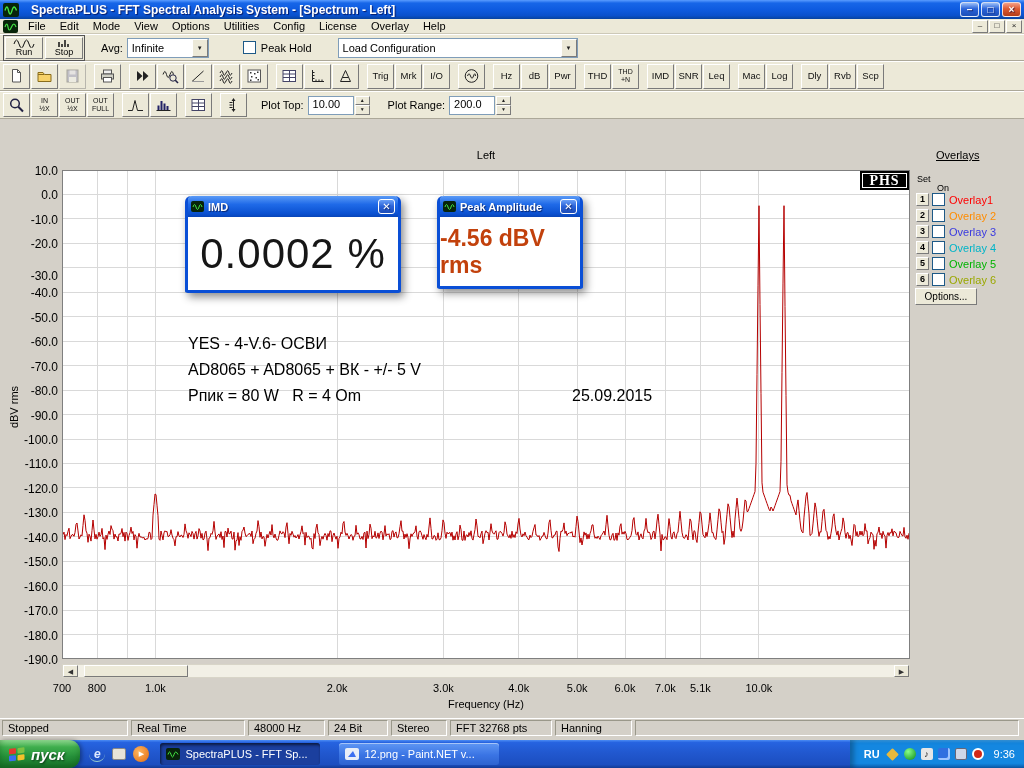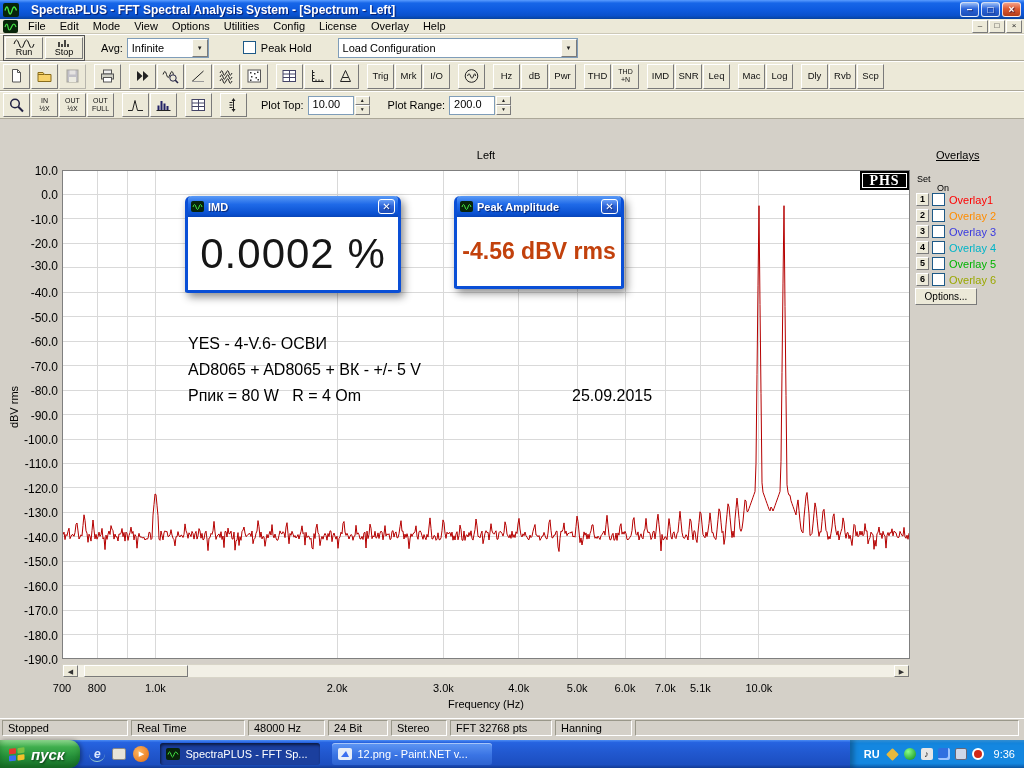--- a/index.html
+++ b/index.html
@@ -105,21 +105,21 @@
     background:linear-gradient(to bottom,#4b8cf5 0%,#2663e0 9%,#2158cf 45%,#1c4ec0 88%,#123a93 100%)}
   .startbtn{height:28px;display:flex;align-items:center;gap:5px;padding:0 16px 0 8px;border-radius:0 11px 11px 0;
     background:linear-gradient(to bottom,#8fd98f 0%,#3fae4d 25%,#25913a 60%,#25913a 60%,#1d7a30 100%);
     color:#fff;font-style:italic;font-weight:bold;font-size:15px;text-shadow:1px 1px 2px rgba(0,0,0,.55);
     box-shadow:inset 0 -4px 7px rgba(0,60,0,.35),2px 0 4px rgba(0,0,0,.35)}
   .qlaunch{display:flex;align-items:center;gap:6px;padding:0 9px}
   .qicon{width:16px;height:16px;display:flex;align-items:center;justify-content:center;font-size:12px}
   .qi-ie{color:#dfeaff;font-style:italic;font-weight:bold;border-bottom:1px solid #9cc;border-radius:50%}
   .qi-desktop{background:#e8e4d8;border:1px solid #888;width:14px;height:12px;border-radius:2px}
   .qi-mp{background:radial-gradient(circle at 35% 35%,#ffb55e,#e06a10);border-radius:50%;color:#fff;font-size:7px}
-  .taskbtns{display:flex;gap:12px;margin-left:2px}
+  .taskbtns{display:flex;gap:19px;margin-left:2px}
   .taskbtn{width:160px;height:22px;border-radius:3px;display:flex;align-items:center;gap:5px;padding:0 6px;
     color:#fff;font-size:11px;white-space:nowrap;overflow:hidden}
   .taskbtn.active{background:#1b3f9e;box-shadow:inset 1px 2px 3px rgba(0,0,0,.6)}
   .taskbtn.inactive{background:linear-gradient(to bottom,#63a?, #3a74e4);background:linear-gradient(to bottom,#5f97f4 0%,#3a74e4 55%,#2e63d0 100%);box-shadow:inset 0 1px 0 rgba(255,255,255,.45)}
   .ticon{width:14px;height:12px;flex:0 0 auto}
   .tray{margin-left:auto;height:28px;display:flex;align-items:center;gap:5px;padding:0 9px 0 14px;
     background:linear-gradient(to bottom,#3aa3f0 0%,#1487e0 11%,#1487e0 84%,#0d62b8 100%);
     box-shadow:inset 4px 0 5px rgba(0,0,0,.28)}
   .tray-lang{color:#fff;font-size:11px;font-weight:bold;margin-right:2px}
   .trayicon{width:12px;height:12px;border-radius:2px;display:flex;align-items:center;justify-content:center}
@@ -399,21 +399,21 @@
           <line x1="696.9" y1="0" x2="696.9" y2="489"></line>
         </g>
         <path d="M0 365.4 L1 364.5 L2 362.1 L3 369.6 L4 364.5 L5 365.7 L6 361.4 L7 358.2 L8 368.7 L9 366.5 L10 364.7 L11 364.6 L12 366.3 L13 362.5 L14 354.3 L15 353.0 L16 360.9 L17 369.0 L18 367.0 L19 364.8 L20 365.9 L21 355.4 L22 344.8 L23 350.3 L24 360.8 L25 363.2 L26 372.3 L27 364.2 L28 366.2 L29 371.1 L30 360.5 L31 350.0 L32 359.8 L33 368.9 L34 364.3 L35 369.2 L36 366.7 L37 362.1 L38 366.4 L39 364.7 L40 358.4 L41 369.0 L42 367.5 L43 379.6 L44 365.1 L45 369.4 L46 364.3 L47 361.0 L48 364.5 L49 355.6 L50 359.1 L51 360.7 L52 369.1 L53 364.1 L54 367.1 L55 366.7 L56 371.0 L57 363.9 L58 364.3 L59 363.4 L60 358.5 L61 366.7 L62 362.4 L63 371.1 L64 362.1 L65 363.6 L66 370.4 L67 365.6 L68 362.5 L69 357.1 L70 363.5 L71 361.4 L72 369.9 L73 364.6 L74 366.3 L75 378.2 L76 367.8 L77 363.3 L78 367.1 L79 366.8 L80 367.5 L81 368.0 L82 367.3 L83 370.0 L84 368.8 L85 369.1 L86 368.5 L87 362.3 L88 362.5 L89 369.6 L90 368.3 L91 345.1 L92 334.6 L93 324.0 L94 324.6 L95 335.2 L96 345.7 L97 369.1 L98 370.3 L99 361.0 L100 365.3 L101 369.9 L102 362.9 L103 360.8 L104 361.9 L105 361.4 L106 366.6 L107 366.2 L108 364.8 L109 359.7 L110 365.0 L111 368.2 L112 369.7 L113 375.9 L114 366.7 L115 366.8 L116 361.6 L117 365.9 L118 367.0 L119 365.1 L120 365.5 L121 367.5 L122 364.4 L123 353.9 L124 360.8 L125 363.2 L126 368.3 L127 362.8 L128 364.5 L129 366.7 L130 361.4 L131 363.5 L132 369.1 L133 363.7 L134 361.4 L135 369.1 L136 365.9 L137 358.6 L138 361.0 L139 368.2 L140 363.4 L141 369.9 L142 369.2 L143 363.0 L144 361.1 L145 369.2 L146 380.6 L147 368.0 L148 367.6 L149 363.4 L150 364.4 L151 360.8 L152 351.4 L153 361.9 L154 369.4 L155 366.1 L156 365.2 L157 363.9 L158 367.5 L159 361.7 L160 369.5 L161 366.0 L162 377.6 L163 361.5 L164 361.6 L165 367.0 L166 358.1 L167 363.9 L168 363.5 L169 361.1 L170 368.8 L171 369.1 L172 362.1 L173 380.2 L174 370.7 L175 370.3 L176 362.6 L177 375.5 L178 366.7 L179 370.3 L180 361.5 L181 360.1 L182 357.0 L183 363.0 L184 366.6 L185 365.8 L186 364.4 L187 363.9 L188 363.5 L189 366.5 L190 361.0 L191 373.7 L192 369.2 L193 368.2 L194 363.3 L195 361.0 L196 350.6 L197 356.7 L198 367.3 L199 362.0 L200 368.9 L201 366.5 L202 367.0 L203 376.3 L204 369.8 L205 364.4 L206 368.0 L207 364.3 L208 361.3 L209 365.1 L210 354.6 L211 365.0 L212 367.9 L213 364.0 L214 368.1 L215 370.3 L216 369.9 L217 365.4 L218 360.9 L219 363.4 L220 363.9 L221 361.7 L222 362.9 L223 367.6 L224 357.1 L225 352.7 L226 363.3 L227 373.8 L228 363.5 L229 365.3 L230 361.3 L231 364.1 L232 367.2 L233 365.5 L234 368.0 L235 366.6 L236 364.6 L237 369.0 L238 364.9 L239 361.6 L240 355.8 L241 363.7 L242 362.6 L243 375.1 L244 362.3 L245 367.6 L246 366.1 L247 366.4 L248 369.4 L249 368.2 L250 378.0 L251 379.1 L252 363.6 L253 368.5 L254 358.1 L255 354.1 L256 362.8 L257 364.5 L258 375.6 L259 369.3 L260 366.4 L261 369.2 L262 365.7 L263 363.4 L264 365.4 L265 370.2 L266 363.5 L267 366.7 L268 360.8 L269 361.2 L270 371.7 L271 365.6 L272 363.0 L273 366.3 L274 369.2 L275 366.2 L276 378.3 L277 368.5 L278 366.8 L279 362.2 L280 363.9 L281 353.4 L282 351.5 L283 362.0 L284 365.4 L285 363.3 L286 365.7 L287 369.0 L288 366.3 L289 364.5 L290 365.4 L291 370.3 L292 366.2 L293 365.8 L294 355.3 L295 364.3 L296 362.8 L297 364.7 L298 368.9 L299 368.8 L300 366.4 L301 369.5 L302 362.9 L303 362.3 L304 378.0 L305 361.1 L306 368.6 L307 364.6 L308 354.1 L309 358.2 L310 368.7 L311 365.8 L312 367.0 L313 361.3 L314 368.2 L315 367.4 L316 362.9 L317 368.5 L318 363.2 L319 361.1 L320 362.1 L321 369.8 L322 364.0 L323 355.6 L324 366.1 L325 363.8 L326 364.9 L327 363.7 L328 369.6 L329 368.9 L330 361.3 L331 360.7 L332 367.1 L333 363.2 L334 361.9 L335 367.8 L336 367.7 L337 363.8 L338 356.7 L339 350.7 L340 361.2 L341 361.1 L342 369.0 L343 364.1 L344 367.5 L345 363.7 L346 367.2 L347 378.7 L348 369.0 L349 363.8 L350 366.5 L351 363.7 L352 363.1 L353 361.4 L354 355.8 L355 366.3 L356 369.3 L357 361.9 L358 360.8 L359 362.3 L360 365.9 L361 369.3 L362 364.6 L363 367.5 L364 369.7 L365 364.4 L366 367.1 L367 357.0 L368 347.9 L369 358.4 L370 369.0 L371 368.7 L372 365.5 L373 366.0 L374 370.3 L375 369.1 L376 362.8 L377 369.6 L378 369.8 L379 367.9 L380 360.5 L381 349.9 L382 352.5 L383 363.1 L384 368.4 L385 362.2 L386 363.9 L387 363.0 L388 362.5 L389 366.4 L390 362.1 L391 370.2 L392 365.8 L393 370.0 L394 364.0 L395 361.7 L396 369.8 L397 365.7 L398 355.1 L399 359.6 L400 370.1 L401 370.3 L402 361.0 L403 370.4 L404 365.4 L405 364.8 L406 367.0 L407 362.5 L408 365.7 L409 360.8 L410 368.3 L411 370.1 L412 364.6 L413 359.6 L414 349.0 L415 355.9 L416 366.4 L417 366.6 L418 367.8 L419 363.8 L420 361.1 L421 373.7 L422 368.7 L423 363.3 L424 360.7 L425 362.7 L426 362.2 L427 370.0 L428 362.2 L429 353.7 L430 361.0 L431 363.2 L432 364.2 L433 362.4 L434 360.8 L435 369.3 L436 369.1 L437 362.7 L438 361.4 L439 362.0 L440 363.5 L441 366.1 L442 362.4 L443 351.8 L444 355.5 L445 364.1 L446 366.1 L447 367.8 L448 364.6 L449 368.4 L450 361.2 L451 367.4 L452 364.6 L453 367.6 L454 361.8 L455 363.5 L456 354.0 L457 348.4 L458 359.0 L459 365.2 L460 367.0 L461 363.8 L462 365.7 L463 362.0 L464 365.8 L465 367.1 L466 369.2 L467 369.7 L468 365.1 L469 367.6 L470 366.3 L471 361.3 L472 357.7 L473 354.5 L474 365.0 L475 365.2 L476 366.9 L477 365.5 L478 370.3 L479 368.5 L480 366.2 L481 366.0 L482 362.4 L483 365.6 L484 368.4 L485 369.0 L486 363.2 L487 352.6 L488 349.8 L489 360.4 L490 367.9 L491 367.7 L492 365.1 L493 365.2 L494 361.5 L495 361.1 L496 376.9 L497 381.5 L498 368.3 L499 361.0 L500 361.6 L501 359.3 L502 352.9 L503 363.5 L504 361.0 L505 365.7 L506 363.4 L507 363.5 L508 362.4 L509 363.0 L510 361.6 L511 367.0 L512 366.1 L513 367.2 L514 356.6 L515 346.1 L516 351.5 L517 362.0 L518 372.6 L519 367.9 L520 375.0 L521 369.6 L522 361.9 L523 365.3 L524 362.9 L525 369.1 L526 364.2 L527 368.8 L528 363.5 L529 360.8 L530 355.0 L531 354.8 L532 364.1 L533 368.3 L534 366.9 L535 368.5 L536 366.1 L537 367.8 L538 369.5 L539 365.8 L540 364.5 L541 362.9 L542 361.0 L543 365.2 L544 354.7 L545 345.3 L546 355.9 L547 365.3 L548 369.9 L549 369.6 L550 365.0 L551 363.3 L552 370.3 L553 369.6 L554 363.0 L555 370.4 L556 362.9 L557 365.2 L558 356.2 L559 353.7 L560 364.2 L561 361.9 L562 364.2 L563 361.3 L564 363.6 L565 369.4 L566 369.6 L567 368.8 L568 367.1 L569 365.6 L570 360.6 L571 350.0 L572 347.6 L573 358.1 L574 364.3 L575 365.3 L576 361.9 L577 370.0 L578 366.0 L579 363.8 L580 367.7 L581 368.9 L582 361.1 L583 358.9 L584 348.4 L585 359.0 L586 362.8 L587 361.9 L588 363.8 L589 369.5 L590 367.5 L591 361.8 L592 361.0 L593 368.9 L594 361.5 L595 351.0 L596 344.2 L597 354.7 L598 364.2 L599 380.9 L600 364.4 L601 369.9 L602 369.3 L603 366.7 L604 367.2 L605 369.7 L606 359.2 L607 348.6 L608 356.3 L609 366.8 L610 369.1 L611 363.2 L612 361.8 L613 367.4 L614 368.6 L615 363.7 L616 362.0 L617 351.4 L618 341.3 L619 351.8 L620 362.3 L621 366.9 L622 368.4 L623 367.7 L624 364.7 L625 366.3 L626 370.0 L627 359.5 L628 348.9 L629 351.1 L630 361.6 L631 369.8 L632 360.7 L633 361.4 L634 369.3 L635 372.5 L636 362.0 L637 352.3 L638 341.8 L639 343.6 L640 354.1 L641 364.7 L642 366.3 L643 367.8 L644 362.1 L645 366.5 L646 360.8 L647 353.5 L648 342.9 L649 352.2 L650 362.7 L651 362.5 L652 367.0 L653 368.7 L654 369.5 L655 359.9 L656 349.4 L657 338.8 L658 341.6 L659 352.2 L660 362.7 L661 361.3 L662 374.4 L663 368.1 L664 354.9 L665 344.3 L666 333.8 L667 336.9 L668 347.4 L669 358.0 L670 367.6 L671 361.1 L672 367.2 L673 349.1 L674 338.6 L675 328.1 L676 337.7 L677 348.3 L678 358.8 L679 361.3 L680 358.4 L681 351.0 L682 340.5 L683 329.9 L684 331.0 L685 341.5 L686 341.4 L687 338.6 L688 335.7 L689 332.9 L690 330.1 L691 327.2 L692 324.4 L693 321.6 L694 293.4 L695 204.3 L696 115.2 L697 35.7 L698 134.5 L699 223.7 L700 312.8 L701 322.2 L702 325.0 L703 327.8 L704 330.7 L705 333.5 L706 336.3 L707 339.2 L708 340.9 L709 337.0 L710 338.5 L711 341.0 L712 338.5 L713 335.7 L714 332.8 L715 330.0 L716 327.2 L717 324.3 L718 321.5 L719 291.4 L720 202.3 L721 113.1 L722 35.7 L723 136.5 L724 225.7 L725 314.8 L726 322.2 L727 325.1 L728 325.3 L729 330.7 L730 333.6 L731 336.4 L732 339.3 L733 342.1 L734 344.9 L735 335.9 L736 329.9 L737 340.4 L738 350.9 L739 359.1 L740 361.9 L741 362.9 L742 347.2 L743 336.7 L744 326.1 L745 322.5 L746 333.1 L747 343.6 L748 365.5 L749 364.8 L750 363.4 L751 353.9 L752 343.4 L753 332.9 L754 337.8 L755 348.4 L756 358.9 L757 366.4 L758 361.6 L759 362.2 L760 351.7 L761 341.1 L762 339.3 L763 349.9 L764 360.4 L765 361.9 L766 369.4 L767 366.3 L768 368.9 L769 363.3 L770 357.0 L771 346.5 L772 343.8 L773 354.3 L774 361.3 L775 365.2 L776 360.9 L777 370.0 L778 365.1 L779 361.5 L780 358.4 L781 347.9 L782 352.1 L783 362.7 L784 368.3 L785 362.8 L786 362.6 L787 368.7 L788 365.2 L789 369.9 L790 375.5 L791 364.9 L792 354.4 L793 355.4 L794 365.9 L795 361.6 L796 366.8 L797 365.6 L798 361.0 L799 365.1 L800 361.2 L801 365.8 L802 364.2 L803 353.6 L804 361.1 L805 360.8 L806 373.9 L807 369.8 L808 367.7 L809 362.1 L810 363.9 L811 364.6 L812 379.3 L813 370.3 L814 376.2 L815 363.5 L816 362.6 L817 357.0 L818 364.9 L819 363.2 L820 368.5 L821 361.3 L822 365.0 L823 365.9 L824 378.1 L825 365.4 L826 362.5 L827 365.8 L828 362.4 L829 363.2 L830 358.8 L831 365.9 L832 361.2 L833 362.0 L834 362.8 L835 366.7 L836 367.6 L837 367.2 L838 361.4 L839 363.7 L840 365.6 L841 365.9 L842 357.4 L843 367.0 L844 368.3 L845 365.2 L846 369.3 L847 363.4 L848 362.2 " fill="none" stroke="#b50000" stroke-width="1"></path>
         <rect x="0.5" y="0.5" width="847" height="488" fill="none" stroke="#7f7f7f"></rect>
       </svg>
     <div id="axis-layer">
         <div class="ytick" style="top: 45px;">10.0</div>
         <div class="ytick" style="top: 69.45px;">0.0</div>
         <div class="ytick" style="top: 93.9px;">-10.0</div>
         <div class="ytick" style="top: 118.35px;">-20.0</div>
-        <div class="ytick" style="top: 140px;">-30.0</div>
+        <div class="ytick" style="top: 150px;">-30.0</div>
         <div class="ytick" style="top: 167.25px;">-40.0</div>
         <div class="ytick" style="top: 191.7px;">-50.0</div>
         <div class="ytick" style="top: 216.15px;">-60.0</div>
         <div class="ytick" style="top: 240.6px;">-70.0</div>
         <div class="ytick" style="top: 265.05px;">-80.0</div>
         <div class="ytick" style="top: 289.5px;">-90.0</div>
         <div class="ytick" style="top: 313.95px;">-100.0</div>
         <div class="ytick" style="top: 338.4px;">-110.0</div>
         <div class="ytick" style="top: 362.85px;">-120.0</div>
         <div class="ytick" style="top: 387.3px;">-130.0</div>
@@ -459,21 +459,21 @@
             <path d="M2 6q1.5-5 3 0t3 0 3 0" fill="none" stroke="#44e544"></path>
           </svg>
         <span>IMD</span>
         <div class="fclose">✕</div>
       </div>
       <div class="fbody">
           <span id="imd-value">0.0002 %</span>
         </div>
     </div>
 
-    <div class="fwin" style="left:454px;top:77px;width:170px;height:93px">
+    <div class="fwin" style="left:437px;top:77px;width:146px;height:93px">
       <div class="ftitle">
         <svg width="13" height="11" viewBox="0 0 13 11">
             <rect width="13" height="11" rx="2" fill="#08240a"></rect>
             <path d="M2 6q1.5-5 3 0t3 0 3 0" fill="none" stroke="#44e544"></path>
           </svg>
         <span>Peak Amplitude</span>
         <div class="fclose">✕</div>
       </div>
       <div class="fbody">
           <span id="peak-value">-4.56 dBV rms</span>

